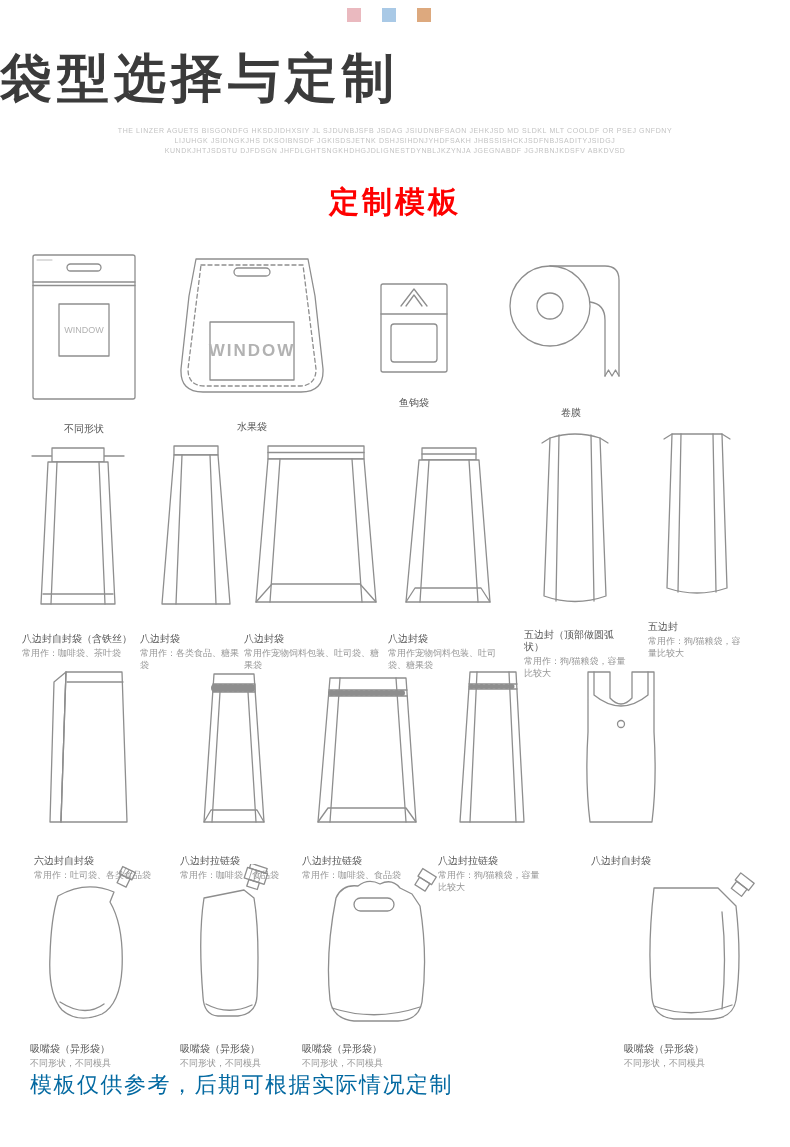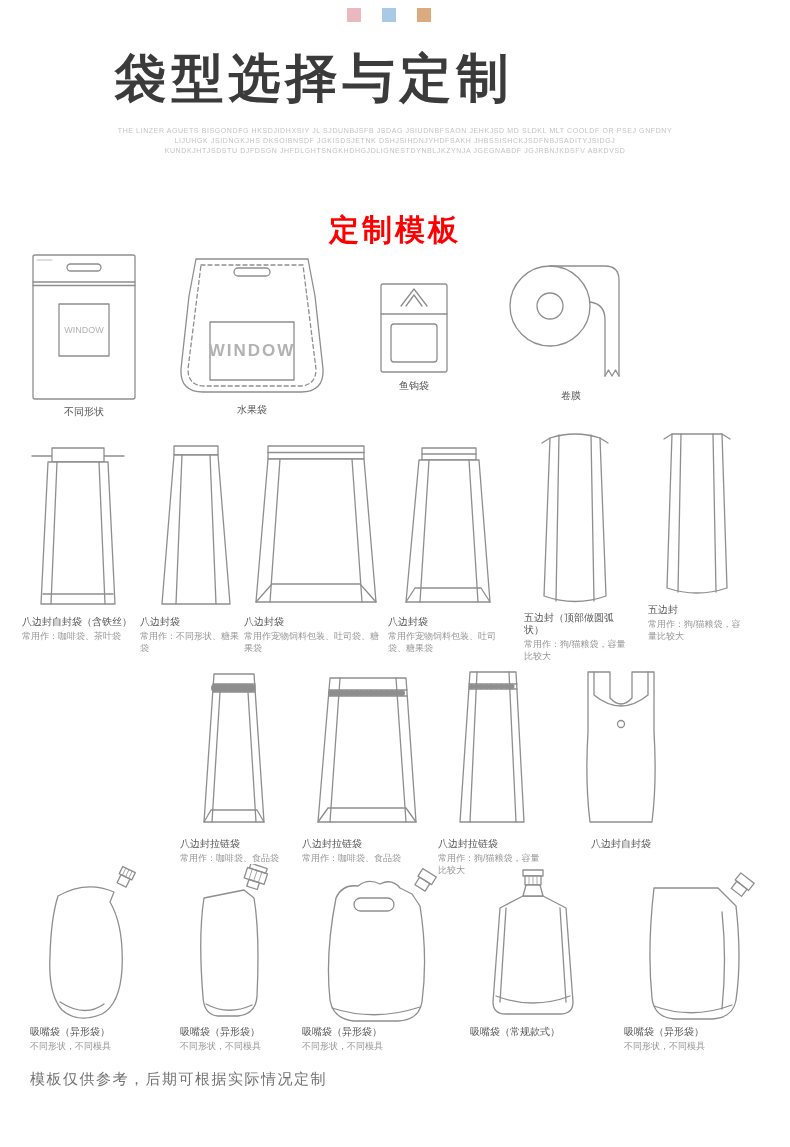--- a/index.html
+++ b/index.html
@@ -7,48 +7,48 @@
   body {
     width:790px; height:1147px; position:relative; overflow:hidden;
     font-family:"Liberation Sans","DejaVu Sans",sans-serif;
   }
   .page { position:absolute; inset:0; background:#fff; }
 
   .squares { position:absolute; top:8px; left:347px; display:flex; gap:21px; }
   .square { width:14px; height:14px; display:block; }
 
   .title {
-    position:absolute; top:44px; left:0; width:628px; text-align:center;
+    position:absolute; top:44px; left:0; width:628px; 
     font-size:52px; font-weight:bold; color:#3b3b3b; letter-spacing:5px;
   }
 
   .subtitle {
     position:absolute; top:126px; left:0; width:790px; text-align:center;
     font-size:7px; line-height:10px; color:#c3c3c3; letter-spacing:0.6px;
   }
 
   .section-heading {
     position:absolute; top:182px; left:0; width:790px; text-align:center;
-    font-size:30px; font-weight:600; color:#fe0000; letter-spacing:3px;margin-top:28px;
+    font-size:30px; font-weight:600; color:#fe0000; letter-spacing:3px;
   }
 
   .item { position:absolute; }
   .item svg { display:block; }
   .item svg * { fill:none; stroke:#8e8e8e; stroke-width:1.3; stroke-linejoin:round; stroke-linecap:round; }
   .item svg .f { fill:#ffffff; }
   .item svg .t { fill:#b2b2b2; stroke:none; font-family:"Liberation Sans",sans-serif; }
 
-  .cap { margin-top:4px; }
+  .cap { margin-top:21px; }
   .cap .label { font-size:10px; color:#555; line-height:12px; }
   .cap .desc  { font-size:9px;  color:#979797; line-height:12px; margin-top:2px; }
   .cap.center { text-align:center; }
 
   .footer {
     position:absolute; top:1070px; left:30px;
-    font-size:15px; color:#737373; letter-spacing:1.5px; font-weight:500;
+    font-size:22px; color:#0369a1; letter-spacing:1.5px; font-weight:500;
   }
 </style>
 </head>
 <body>
 
 <div class="page">
 
   <div class="squares">
     <span class="square" style="background: rgb(234, 185, 191);"></span>
     <span class="square" style="background: rgb(169, 201, 230);"></span>
@@ -137,21 +137,21 @@
 
   <div class="item" style="left:140px; top:434px; width:100px">
     <svg width="100" height="178" viewBox="0 0 100 178">
       <rect class="f" x="34" y="12" width="44" height="9"></rect>
       <path class="f" d="M34,21 H78 L90,170 H22 Z"></path>
       <path d="M42,21 L36,170"></path>
       <path d="M70,21 L76,170"></path>
     </svg>
     <div class="cap">
       <div class="label">八边封袋</div>
-      <div class="desc">常用作：不同形状、糖果袋</div>
+      <div class="desc">常用作：各类食品、糖果袋</div>
     </div>
   </div>
 
   <div class="item" style="left:244px; top:434px; width:142px">
     <svg width="142" height="178" viewBox="0 0 142 178">
       <rect class="f" x="24" y="12" width="96" height="13"></rect>
       <line x1="24" y1="18.5" x2="120" y2="18.5"></line>
       <path class="f" d="M24,25 H120 L132,168 H12 Z"></path>
       <line x1="36" y1="25" x2="26" y2="168"></line>
       <line x1="108" y1="25" x2="118" y2="168"></line>
@@ -199,20 +199,32 @@
       <path d="M65,14 L68,172"></path>
       <path d="M24,14 L16,19"></path>
       <path d="M74,14 L82,19"></path>
     </svg>
     <div class="cap">
       <div class="label">五边封</div>
       <div class="desc">常用作：狗/猫粮袋，容量比较大</div>
     </div>
   </div>
 
+  <div class="item" style="left:34px; top:662px; width:118px">
+    <svg width="118" height="172" viewBox="0 0 118 172">
+      <path class="f" d="M32,10 L20,20 L16,160 L27,160 Z"></path>
+      <path class="f" d="M32,10 H88 L93,160 H27 Z"></path>
+      <line x1="33" y1="20" x2="89" y2="20"></line>
+      <line x1="32" y1="10" x2="27" y2="160"></line>
+    </svg>
+    <div class="cap">
+      <div class="label">六边封自封袋</div>
+      <div class="desc">常用作：吐司袋、各类食品袋</div>
+    </div>
+  </div>
 
   <div class="item" style="left:180px; top:662px; width:108px">
     <svg width="108" height="172" viewBox="0 0 108 172">
       <path class="f" d="M34,12 H74 L84,160 H24 Z"></path>
       <rect x="33" y="22" width="42" height="8"></rect>
       <line x1="35" y1="26" x2="73" y2="26" style="stroke-width:8; stroke-dasharray:1 4"></line>
       <line x1="40" y1="30" x2="32" y2="160"></line>
       <line x1="68" y1="30" x2="76" y2="160"></line>
       <path d="M24,160 L31,148 H77 L84,160"></path>
     </svg>
@@ -310,37 +322,20 @@
       <path class="f" d="M34,34 Q40,20 56,22 Q66,14 78,20 Q90,14 98,24 L110,30 L118,42 Q126,92 120,138 Q117,156 96,157 L52,157 Q31,155 28,136 Q23,90 34,34 Z"></path>
       <rect x="52" y="34" width="40" height="13" rx="6.5"></rect>
       <path d="M30,144 Q73,158 118,143"></path>
     </svg>
     <div class="cap">
       <div class="label">吸嘴袋（异形袋）</div>
       <div class="desc">不同形状，不同模具</div>
     </div>
   </div>
 
-  <div class="item" style="left:470px; top:864px; width:126px">
-    <svg width="126" height="158" viewBox="0 0 126 158">
-      <path class="f" d="M30,44 L53,32 H73 L96,44 L103,138 Q103,150 90,150 H36 Q23,150 23,138 Z"></path>
-      <rect class="f" x="53" y="6" width="20" height="6"></rect>
-      <rect class="f" x="55" y="12" width="16" height="9"></rect>
-      <line x1="59" y1="12" x2="59" y2="21" style="stroke-width:0.7"></line>
-      <line x1="63" y1="12" x2="63" y2="21" style="stroke-width:0.7"></line>
-      <line x1="67" y1="12" x2="67" y2="21" style="stroke-width:0.7"></line>
-      <path class="f" d="M56,21 L70,21 L73,32 L53,32 Z"></path>
-      <path d="M36,44 L30,138"></path>
-      <path d="M90,44 L96,138"></path>
-      <path d="M26,132 Q63,146 100,132"></path>
-    </svg>
-    <div class="cap">
-      <div class="label">吸嘴袋（常规款式）</div>
-    </div>
-  </div>
 
   <div class="item" style="left:624px; top:864px; width:138px">
     <svg width="138" height="158" viewBox="0 0 138 158">
       <g transform="rotate(38 112 28)">
         <rect x="104" y="10" width="17" height="9"></rect>
         <rect x="106" y="19" width="13" height="9"></rect>
       </g>
       <path class="f" d="M30,24 H94 L112,42 Q118,95 112,136 Q109,154 88,155 L50,155 Q30,153 28,134 Q23,85 30,24 Z"></path>
       <path d="M98,48 Q103,95 98,145"></path>
       <path d="M30,142 Q68,156 108,141"></path>

